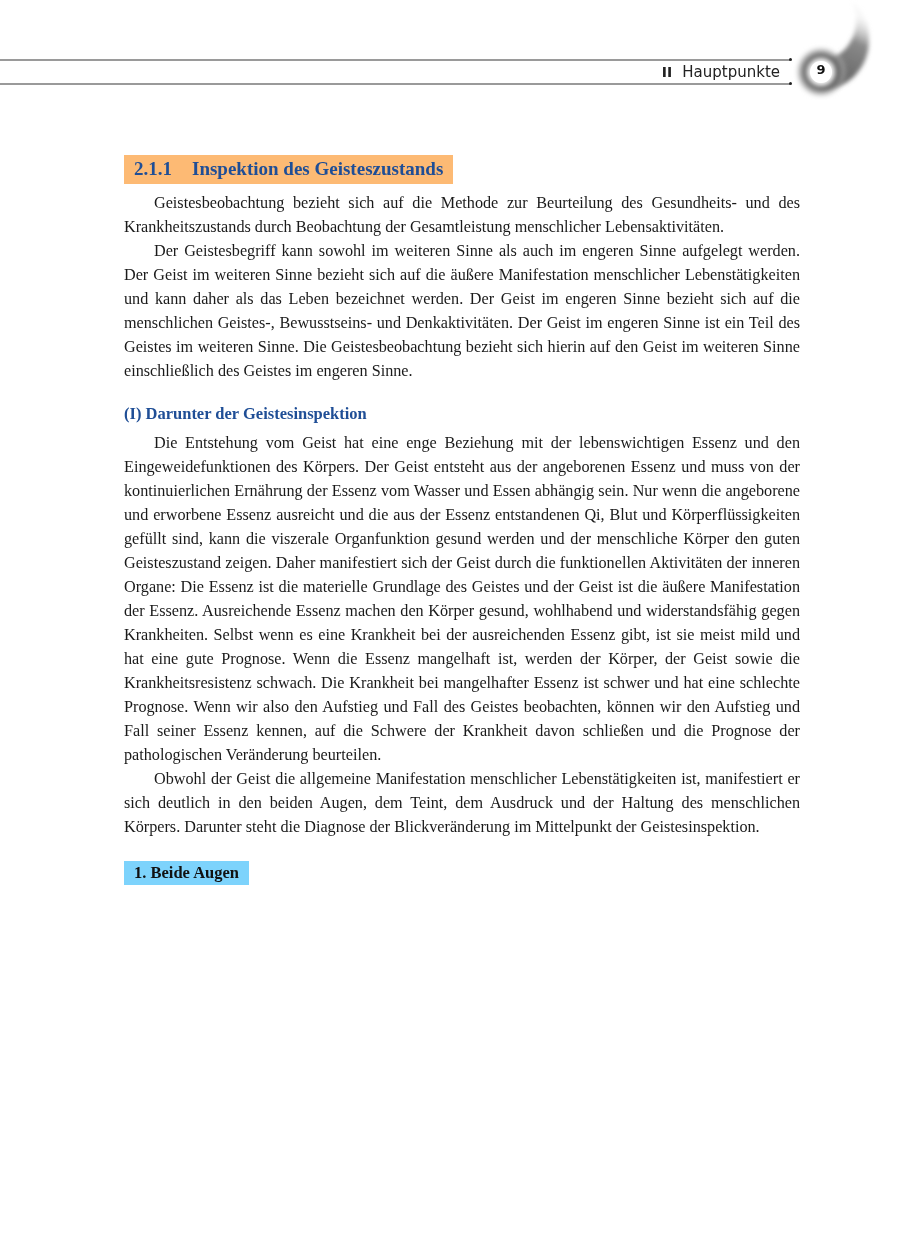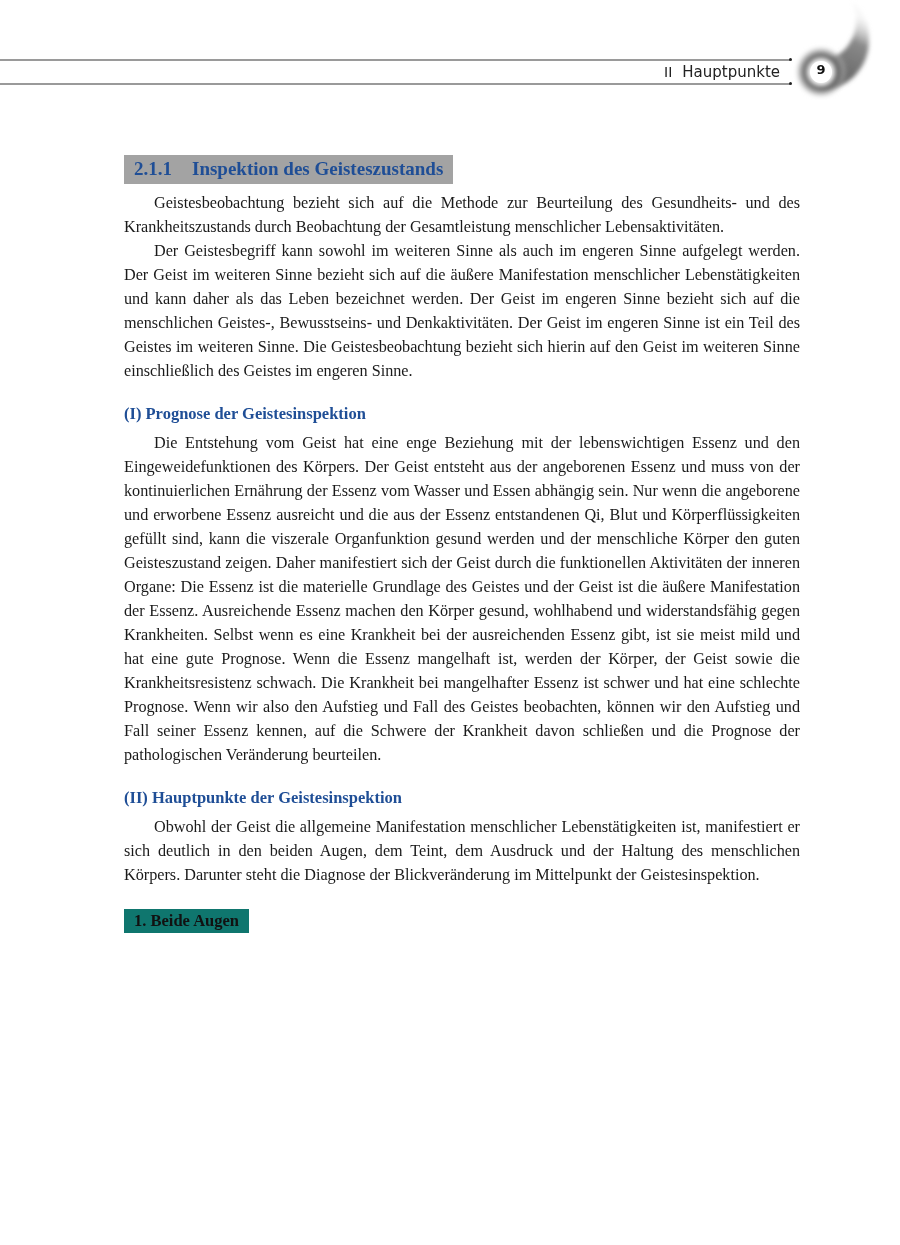--- a/index.html
+++ b/index.html
@@ -40,21 +40,21 @@
       right: 120px;
       height: 22px;
       display: flex;
       align-items: center;
       gap: 10px;
       font-family: "DejaVu Sans", "Liberation Sans", sans-serif;
       font-size: 15px;
       color: #222;
     }
     .running-head .part-num {
-      font-weight: normal;
+      font-weight: bold;
       font-size: 14px;
     }
     .page-emblem {
       position: absolute;
       left: 790px;
       top: 0;
       width: 110px;
       height: 100px;
     }
     .page-number {
@@ -71,21 +71,21 @@
 
     
     .content {
       position: absolute;
       left: 124px;
       top: 155px;
       width: 676px;
     }
     .section-heading {
       display: inline-block;
-      background: #a3a3a3;
+      background: #fdba74;
       color: #1f4e96;
       font-weight: bold;
       font-size: 19px;
       padding: 3px 10px 4px 10px;
       margin-left: 0;
       margin-bottom: 7px;
     }
     .section-heading .num {
       margin-right: 20px;
     }
@@ -98,21 +98,21 @@
     }
     .subheading {
       color: #1f4e96;
       font-weight: bold;
       font-size: 16.5px;
       margin: 18px 0 4px 0;
       line-height: 26px;
     }
     .subsub-heading {
       display: inline-block;
-      background: #0f766e;
+      background: #7dd3fc;
       font-weight: bold;
       font-size: 16.5px;
       color: #111;
       padding: 0 10px 0 10px;
       margin: 22px 0 1px 0;
       line-height: 24px;
     }
   </style>
 </head>
 <body>
@@ -147,20 +147,19 @@
 </svg>
 <div class="page-number">9</div>
 
 <div class="content">
   <div class="section-heading">
     <span class="num">2.1.1</span><span>Inspektion des Geisteszustands</span>
   </div>
   <p class="body">Geistesbeobachtung bezieht sich auf die Methode zur Beurteilung des Gesundheits- und des Krankheitszustands durch Beobachtung der Gesamtleistung menschlicher Lebensaktivitäten.</p>
   <p class="body">Der Geistesbegriff kann sowohl im weiteren Sinne als auch im engeren Sinne aufgelegt werden. Der Geist im weiteren Sinne bezieht sich auf die äußere Manifestation menschlicher Lebenstätigkeiten und kann daher als das Leben bezeichnet werden. Der Geist im engeren Sinne bezieht sich auf die menschlichen Geistes-, Bewusstseins- und Denkaktivitäten. Der Geist im engeren Sinne ist ein Teil des Geistes im weiteren Sinne. Die Geistesbeobachtung bezieht sich hierin auf den Geist im weiteren Sinne einschließlich des Geistes im engeren Sinne.</p>
 
-  <div class="subheading">(I) Prognose der Geistesinspektion</div>
+  <div class="subheading">(I) Darunter der Geistesinspektion</div>
   <p class="body">Die Entstehung vom Geist hat eine enge Beziehung mit der lebenswichtigen Essenz und den Eingeweidefunktionen des Körpers. Der Geist entsteht aus der angeborenen Essenz und muss von der kontinuierlichen Ernährung der Essenz vom Wasser und Essen abhängig sein. Nur wenn die angeborene und erworbene Essenz ausreicht und die aus der Essenz entstandenen Qi, Blut und Körperflüssigkeiten gefüllt sind, kann die viszerale Organfunktion gesund werden und der menschliche Körper den guten Geisteszustand zeigen. Daher manifestiert sich der Geist durch die funktionellen Aktivitäten der inneren Organe: Die Essenz ist die materielle Grundlage des Geistes und der Geist ist die äußere Manifestation der Essenz. Ausreichende Essenz machen den Körper gesund, wohlhabend und widerstandsfähig gegen Krankheiten. Selbst wenn es eine Krankheit bei der ausreichenden Essenz gibt, ist sie meist mild und hat eine gute Prognose. Wenn die Essenz mangelhaft ist, werden der Körper, der Geist sowie die Krankheitsresistenz schwach. Die Krankheit bei mangelhafter Essenz ist schwer und hat eine schlechte Prognose. Wenn wir also den Aufstieg und Fall des Geistes beobachten, können wir den Aufstieg und Fall seiner Essenz kennen, auf die Schwere der Krankheit davon schließen und die Prognose der pathologischen Veränderung beurteilen.</p>
 
-  <div class="subheading">(II) Hauptpunkte der Geistesinspektion</div>
   <p class="body">Obwohl der Geist die allgemeine Manifestation menschlicher Lebenstätigkeiten ist, manifestiert er sich deutlich in den beiden Augen, dem Teint, dem Ausdruck und der Haltung des menschlichen Körpers. Darunter steht die Diagnose der Blickveränderung im Mittelpunkt der Geistesinspektion.</p>
 
   <div class="subsub-heading">1. Beide Augen</div>
 </div>
 
 </body></html>

